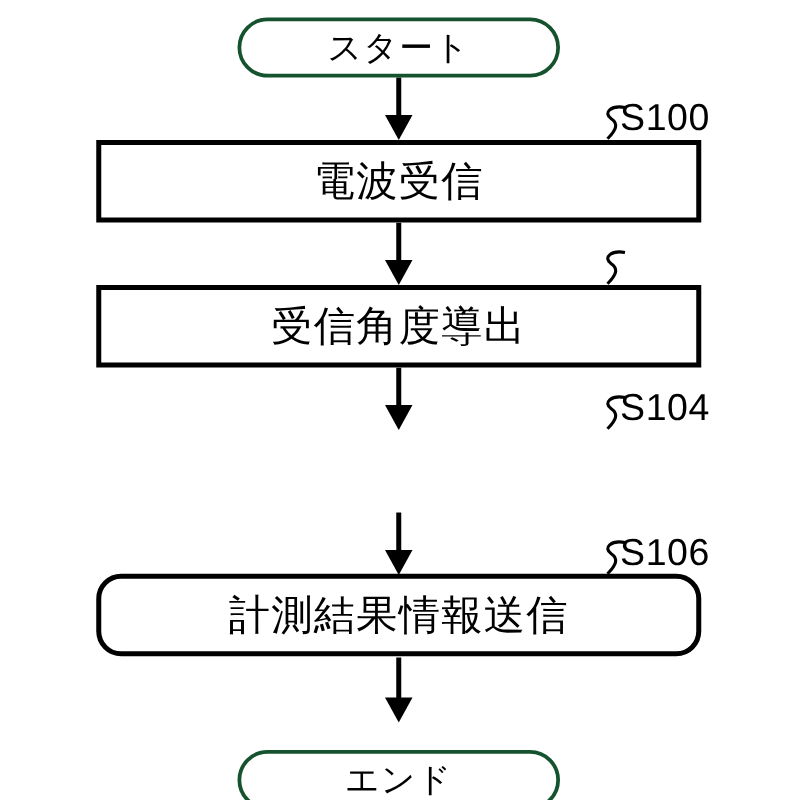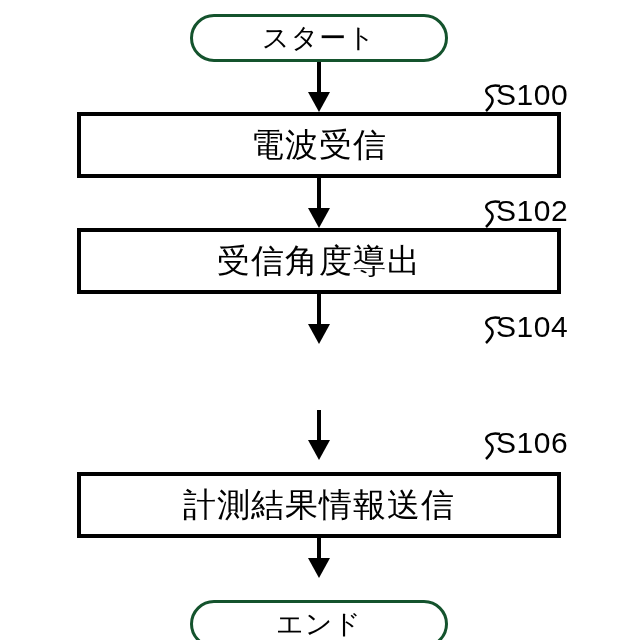--- a/index.html
+++ b/index.html
@@ -50,21 +50,21 @@
     background: #ffffff;
     display: flex;
     align-items: center;
     justify-content: center;
     font-size: 33px;
     letter-spacing: 1px;
   }
   .box-s100 { top: 112px; }
   .box-s102 { top: 228px; }
   .box-s104 { top: 344px; }
-  .box-s106 { top: 472px; }
+  .box-s106 { top: 459px; border-radius: 20px; }
   .step-id {
     position: absolute;
     left: 496px;
     font-size: 30px;
     line-height: 1;
     letter-spacing: 0.5px;
     white-space: nowrap;
   }
   .id-s100 { top: 80px; }
   .id-s102 { top: 196px; }
@@ -114,21 +114,20 @@
   </div>
 
   <div class="process-box box-s100">
     <span>電波受信</span>
   </div>
   <div class="step-id id-s100">S100</div>
 
   <div class="process-box box-s102">
     <span>受信角度導出</span>
   </div>
-  <div class="step-id id-s102">S102</div>
 
   <div class="step-id id-s104">S104</div>
 
   <div class="process-box box-s106">
     <span>計測結果情報送信</span>
   </div>
   <div class="step-id id-s106">S106</div>
 
   <div class="terminal end">
     <span>エンド</span>

